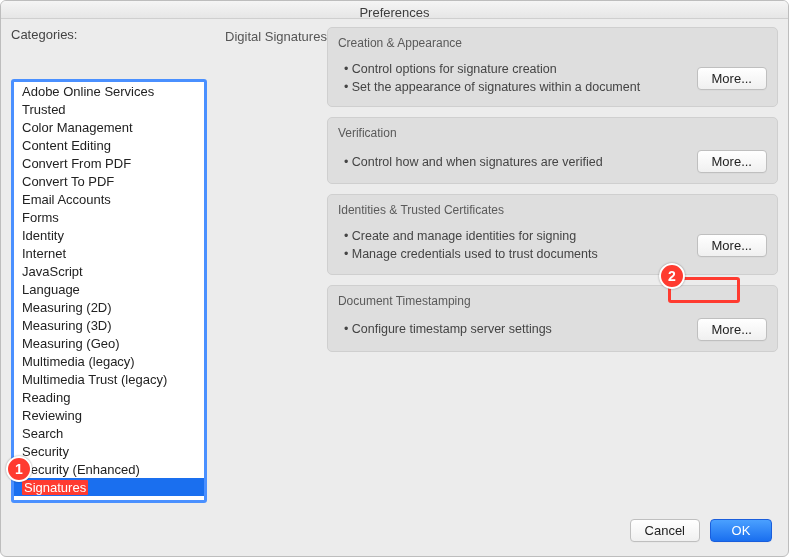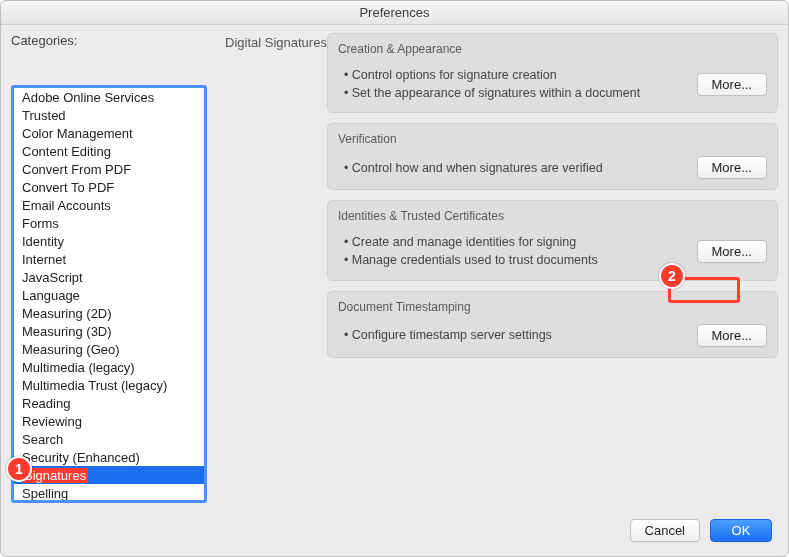--- a/index.html
+++ b/index.html
@@ -15,21 +15,21 @@
     height: 557px;
     background: #ececec;
     border: 1px solid #bdbdbd;
     border-radius: 6px;
     display: flex;
     flex-direction: column;
     overflow: hidden;
     position: relative;
   }
   .titlebar {
-    height: 24px;
+    height: 18px;
     line-height: 24px;
     text-align: center;
     background: linear-gradient(#f5f5f5, #e6e6e6);
     border-bottom: 1px solid #cfcfcf;
     font-size: 13px;
     color: #3d3d3d;
   }
   .body {
     flex: 1;
     display: flex;
@@ -205,20 +205,21 @@
             <div class="list-item">JavaScript</div>
             <div class="list-item">Language</div>
             <div class="list-item">Measuring (2D)</div>
             <div class="list-item">Measuring (3D)</div>
             <div class="list-item">Measuring (Geo)</div>
             <div class="list-item">Multimedia (legacy)</div>
             <div class="list-item">Multimedia Trust (legacy)</div>
             <div class="list-item">Reading</div>
             <div class="list-item">Reviewing</div>
             <div class="list-item">Search</div>
+            <div class="list-item">Security</div>
             <div class="list-item">Security (Enhanced)</div>
             <div class="list-item selected"><span class="sel-text">Signatures</span></div>
             <div class="list-item">Spelling</div>
           </div>
       </div>
     </div>
 
     <div class="right-col">
       <div class="panel-title">Digital Signatures</div>
       <div class="sections" id="sections">

